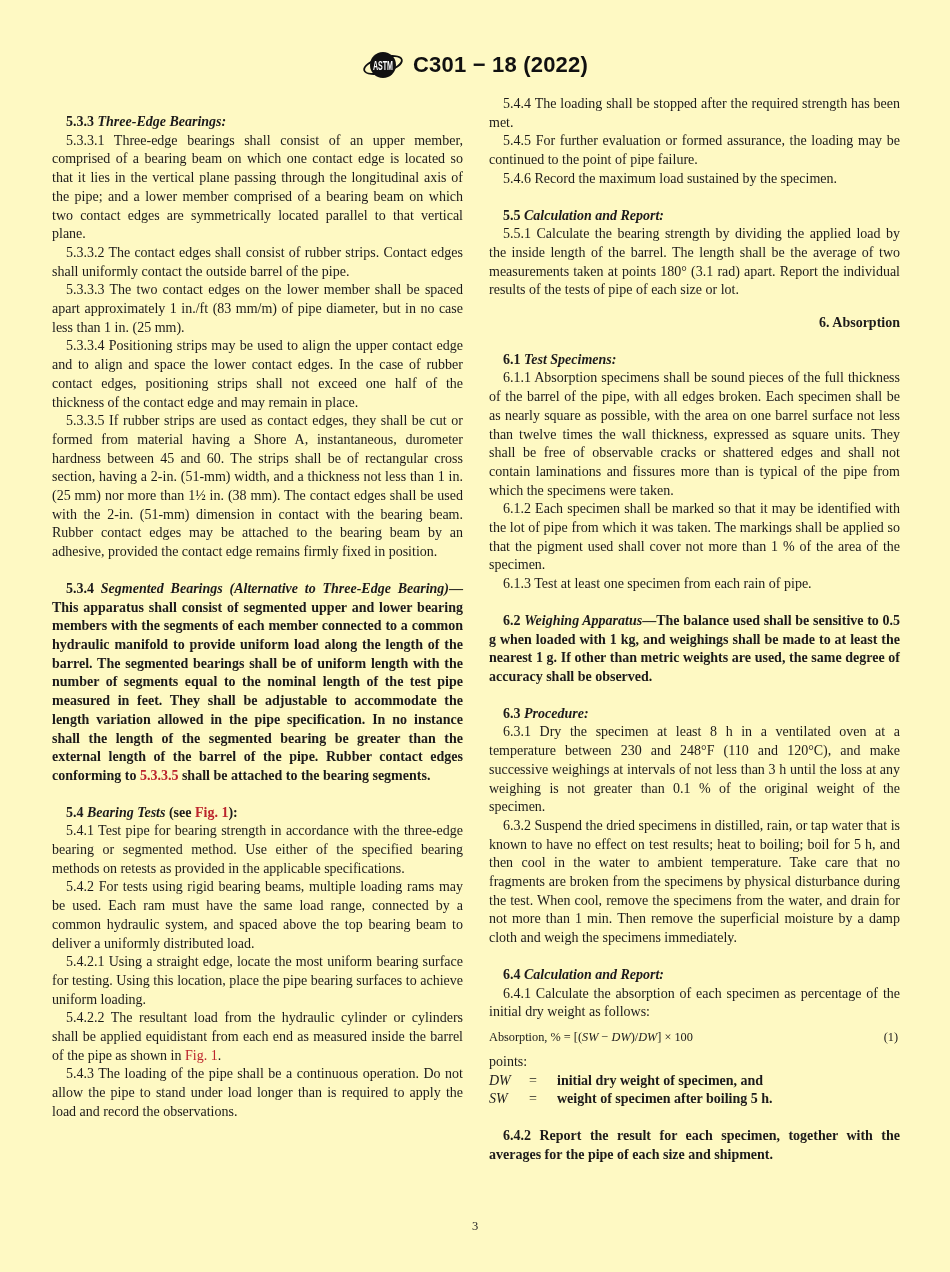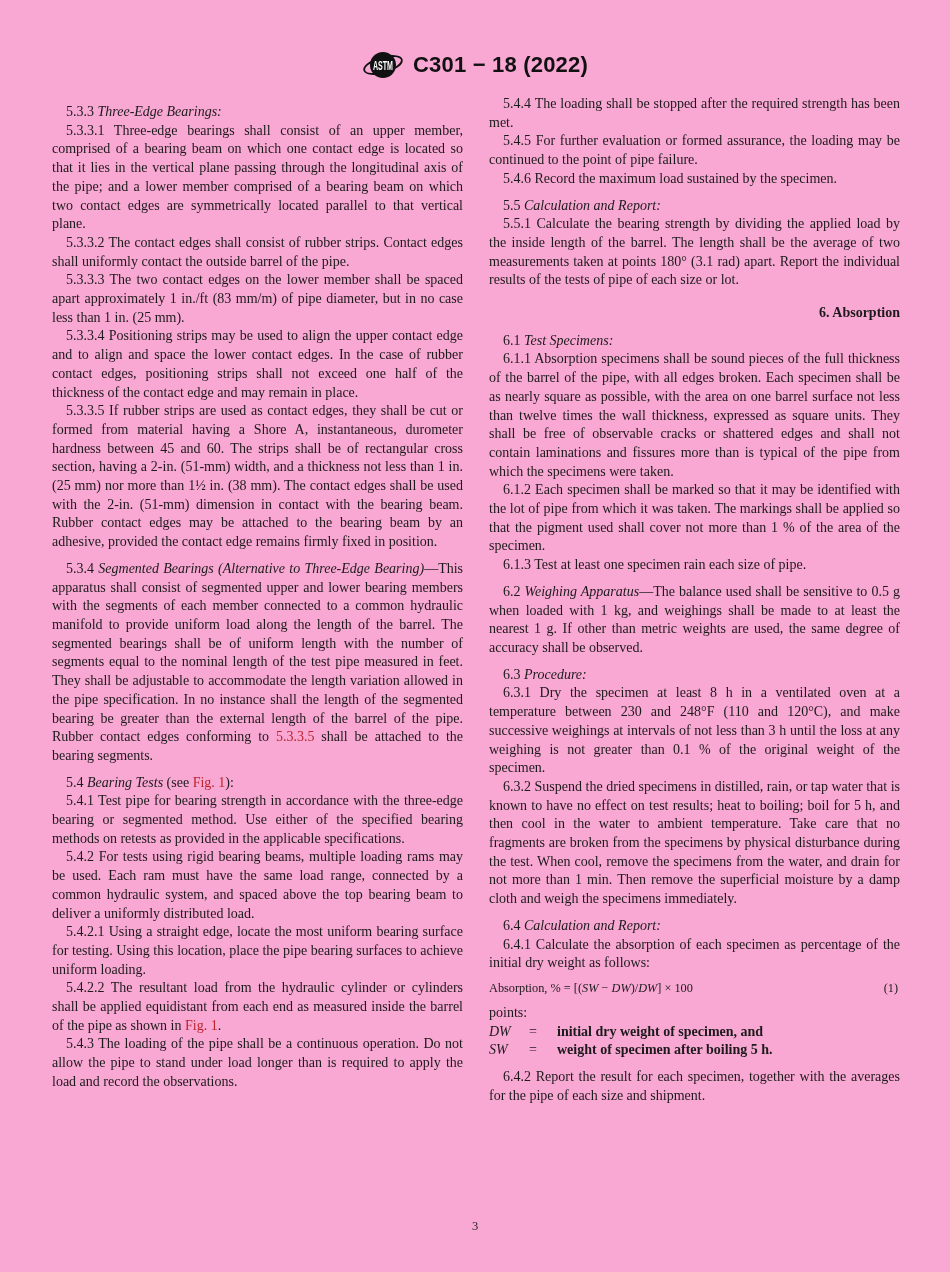--- a/index.html
+++ b/index.html
@@ -1,37 +1,37 @@
 <!DOCTYPE html>
 <html lang="en"><head>
 <meta charset="utf-8">
 <style>
   html,body{margin:0;padding:0;background:#e8e8e8;}
   .page{
-    width:950px;height:1272px;position:relative;background:#f9a8d4;
+    width:950px;height:1272px;position:relative;background:#fef9c3;
     margin:0 auto;overflow:hidden;
     font-family:"Liberation Serif","DejaVu Serif",serif;
     color:#1c1a1a;font-size:14px;line-height:18.7px;
   }
   .doc-header{
     position:absolute;top:48px;left:0;width:100%;
     display:flex;align-items:center;justify-content:center;gap:9px;
   }
   .doc-title{
     font-family:"Liberation Sans","DejaVu Sans",sans-serif;
     font-weight:bold;font-size:22px;color:#111;letter-spacing:.2px;
   }
   .cols{
     position:absolute;top:95px;left:52px;width:848px;
     display:flex;gap:26px;
   }
   .col{width:411px;}
   .para{margin:0;text-indent:14px;text-align:justify;}
   .noind{text-indent:0;}
-  .sect{margin-top:8px;}
+  .sect{margin-top:18px;font-weight:bold;}
   .heading{
     margin:14px 0 9px 0;text-indent:0;font-weight:bold;text-align:right;
   }
   .sg-n{font-style:normal;}
   .sg-i{font-style:italic;}
   .sg-b{font-weight:bold;}
   .sg-r{color:#bb242c;}
   .equation{
     position:relative;margin:7px 0 8px 0;text-align:left;
     font-size:12.3px;line-height:16px;
@@ -82,21 +82,21 @@
     <div class="col">
         <p class="para"><span class="sg-n">5.4.4 The loading shall be stopped after the required strength has been met.</span></p>
         <p class="para"><span class="sg-n">5.4.5 For further evaluation or formed assurance, the loading may be continued to the point of pipe failure.</span></p>
         <p class="para"><span class="sg-n">5.4.6 Record the maximum load sustained by the specimen.</span></p>
         <p class="para sect"><span class="sg-n">5.5 </span><span class="sg-i">Calculation and Report:</span></p>
         <p class="para"><span class="sg-n">5.5.1 Calculate the bearing strength by dividing the applied load by the inside length of the barrel. The length shall be the average of two measurements taken at points 180° (3.1 rad) apart. Report the individual results of the tests of pipe of each size or lot.</span></p>
         <p class="heading"><span class="sg-b">6.  Absorption</span></p>
         <p class="para sect"><span class="sg-n">6.1 </span><span class="sg-i">Test Specimens:</span></p>
         <p class="para"><span class="sg-n">6.1.1 Absorption specimens shall be sound pieces of the full thickness of the barrel of the pipe, with all edges broken. Each specimen shall be as nearly square as possible, with the area on one barrel surface not less than twelve times the wall thickness, expressed as square units. They shall be free of observable cracks or shattered edges and shall not contain laminations and fissures more than is typical of the pipe from which the specimens were taken.</span></p>
         <p class="para"><span class="sg-n">6.1.2 Each specimen shall be marked so that it may be identified with the lot of pipe from which it was taken. The markings shall be applied so that the pigment used shall cover not more than 1 % of the area of the specimen.</span></p>
-        <p class="para"><span class="sg-n">6.1.3 Test at least one specimen rain each size of pipe.</span></p>
+        <p class="para"><span class="sg-n">6.1.3 Test at least one specimen from each rain of pipe.</span></p>
         <p class="para sect"><span class="sg-n">6.2 </span><span class="sg-i">Weighing Apparatus</span><span class="sg-n">—The balance used shall be sensitive to 0.5 g when loaded with 1 kg, and weighings shall be made to at least the nearest 1 g. If other than metric weights are used, the same degree of accuracy shall be observed.</span></p>
         <p class="para sect"><span class="sg-n">6.3 </span><span class="sg-i">Procedure:</span></p>
         <p class="para"><span class="sg-n">6.3.1 Dry the specimen at least 8 h in a ventilated oven at a temperature between 230 and 248°F (110 and 120°C), and make successive weighings at intervals of not less than 3 h until the loss at any weighing is not greater than 0.1 % of the original weight of the specimen.</span></p>
         <p class="para"><span class="sg-n">6.3.2 Suspend the dried specimens in distilled, rain, or tap water that is known to have no effect on test results; heat to boiling; boil for 5 h, and then cool in the water to ambient temperature. Take care that no fragments are broken from the specimens by physical disturbance during the test. When cool, remove the specimens from the water, and drain for not more than 1 min. Then remove the superficial moisture by a damp cloth and weigh the specimens immediately.</span></p>
         <p class="para sect"><span class="sg-n">6.4 </span><span class="sg-i">Calculation and Report:</span></p>
         <p class="para"><span class="sg-n">6.4.1 Calculate the absorption of each specimen as percentage of the initial dry weight as follows:</span></p>
         <div class="equation"><span><span class="sg-n">Absorption, % = [(</span><span class="sg-i">SW</span><span class="sg-n"> − </span><span class="sg-i">DW</span><span class="sg-n">)/</span><span class="sg-i">DW</span><span class="sg-n">] × 100</span></span><span class="eq-num">(1)</span></div>
         <p class="para noind"><span class="sg-n">points:</span></p>
         <div class="defrow">
           <span class="sg-i term">DW</span>

